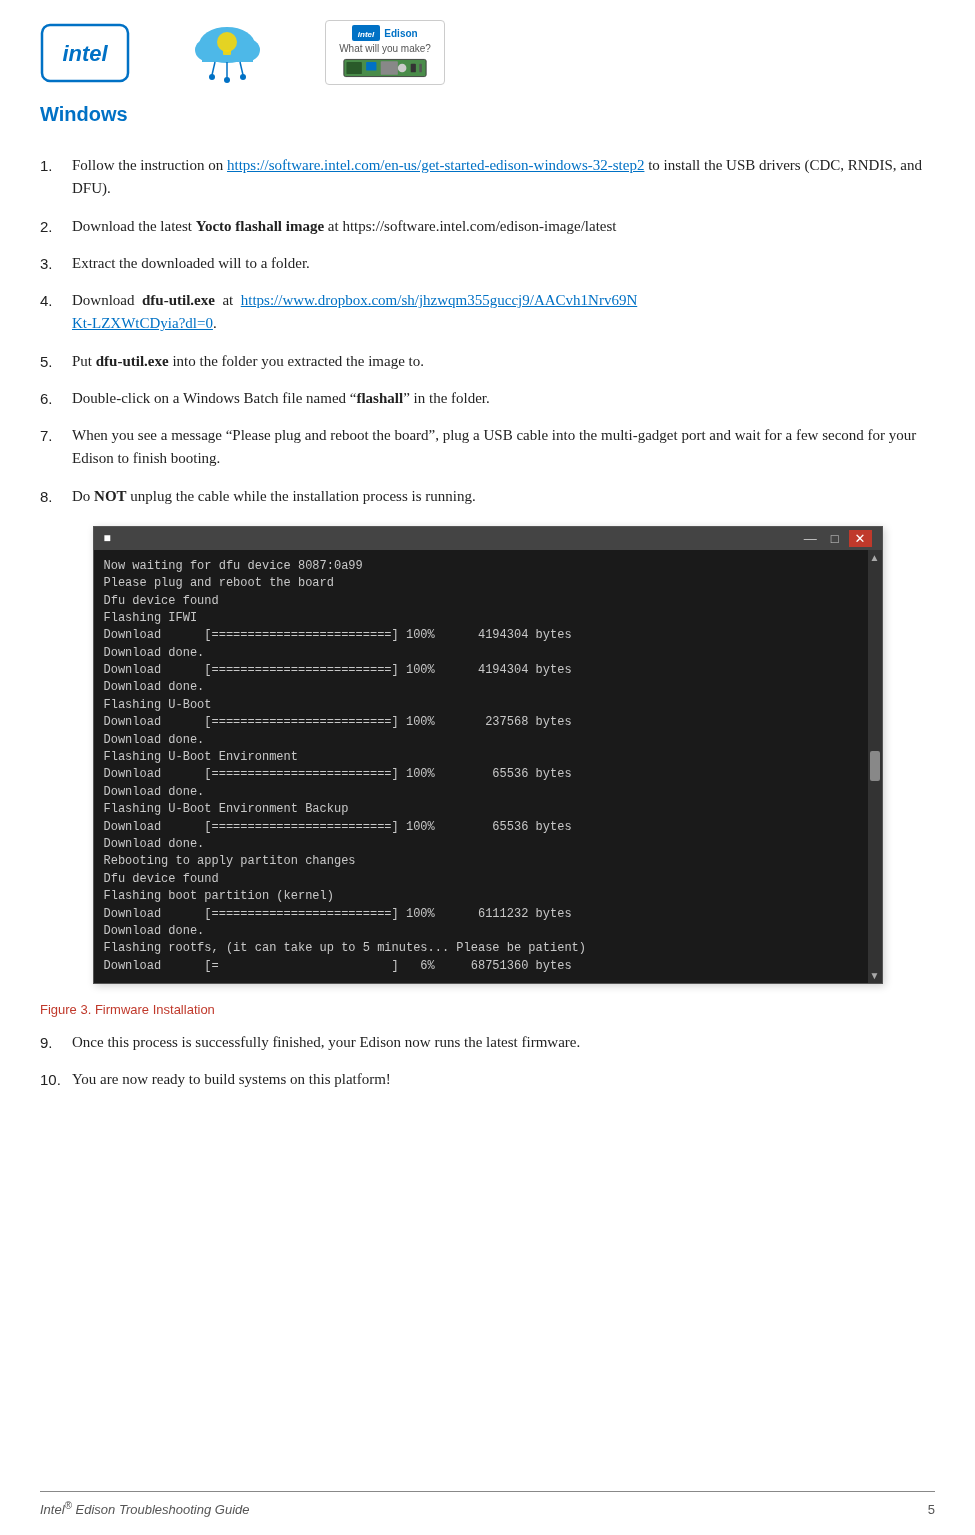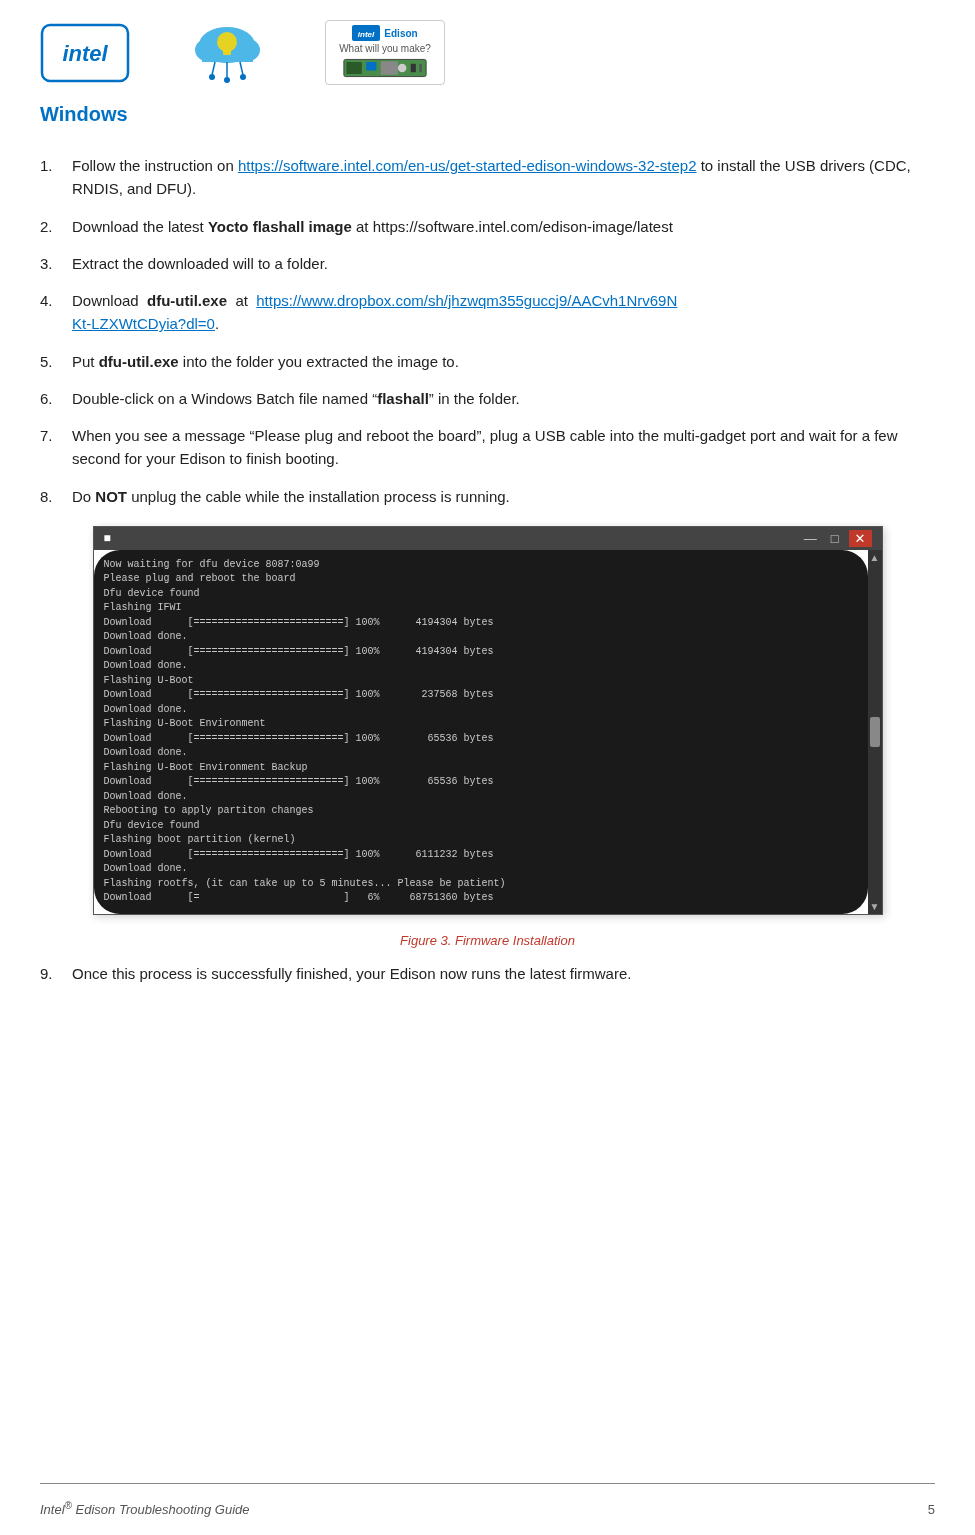--- a/index.html
+++ b/index.html
@@ -55,20 +55,21 @@
       line-height: 1.55;
     }
     .list-num {
       min-width: 32px;
       font-size: 15px;
       font-weight: normal;
       padding-top: 0;
     }
     .list-text {
       flex: 1;
+      font-family: Liberation Serif, serif;
     }
     a {
       color: #0071c5;
       text-decoration: underline;
     }
     .cmd-window {
       margin: 18px auto;
       width: 790px;
       border: 1px solid #555;
       border-radius: 0;
@@ -105,52 +106,50 @@
     .cmd-btn-close {
       color: #fff;
       background: #c0392b;
       padding: 1px 6px;
       font-size: 13px;
     }
     .cmd-body {
       background: #1a1a1a;
       color: #c8c8c8;
       font-family: 'Courier New', Courier, monospace;
-      font-size: 10px;
+      font-size: 12px;
       padding: 8px 10px;
       min-height: 290px;
       line-height: 1.45;
       white-space: pre;
       overflow: hidden;
-      border-radius: 26px;
     }
     .cmd-wrapper {
       position: relative;
       display: flex;
     }
     .cmd-content {
       flex: 1;
     }
     .figure-caption {
-      text-align: center;
+      text-align: left;
       color: #c0392b;
       font-size: 13px;
       margin: 6px 0 14px 0;
-      font-style: italic;
     }
     .footer {
       position: absolute;
       bottom: 18px;
       left: 40px;
       right: 40px;
       display: flex;
       justify-content: space-between;
       align-items: flex-end;
       border-top: 1px solid #888;
-      padding-top: 16px;
+      padding-top: 8px;
     }
     .footer-left {
       font-size: 13px;
       color: #555;
       font-style: italic;
     }
     .footer-right {
       font-size: 13px;
       color: #555;
     }
@@ -319,20 +318,26 @@
 
   <div class="figure-caption">Figure 3. Firmware Installation</div>
 
   <ol>
     <li style="display:flex;margin-bottom:14px;line-height:1.55;">
       <span class="list-num">9.</span>
       <span class="list-text">
         Once this process is successfully finished, your Edison now runs the latest firmware.
       </span>
     </li>
+    <li style="display:flex;margin-bottom:14px;line-height:1.55;">
+      <span class="list-num" style="min-width:32px;">10.</span>
+      <span class="list-text">
+        You are now ready to build systems on this platform!
+      </span>
+    </li>
   </ol>
 </div>
 
 <div class="footer">
   <span class="footer-left">
     <em>Intel<sup>®</sup> Edison Troubleshooting Guide</em>
   </span>
   <span class="footer-right">5</span>
 </div>
 

